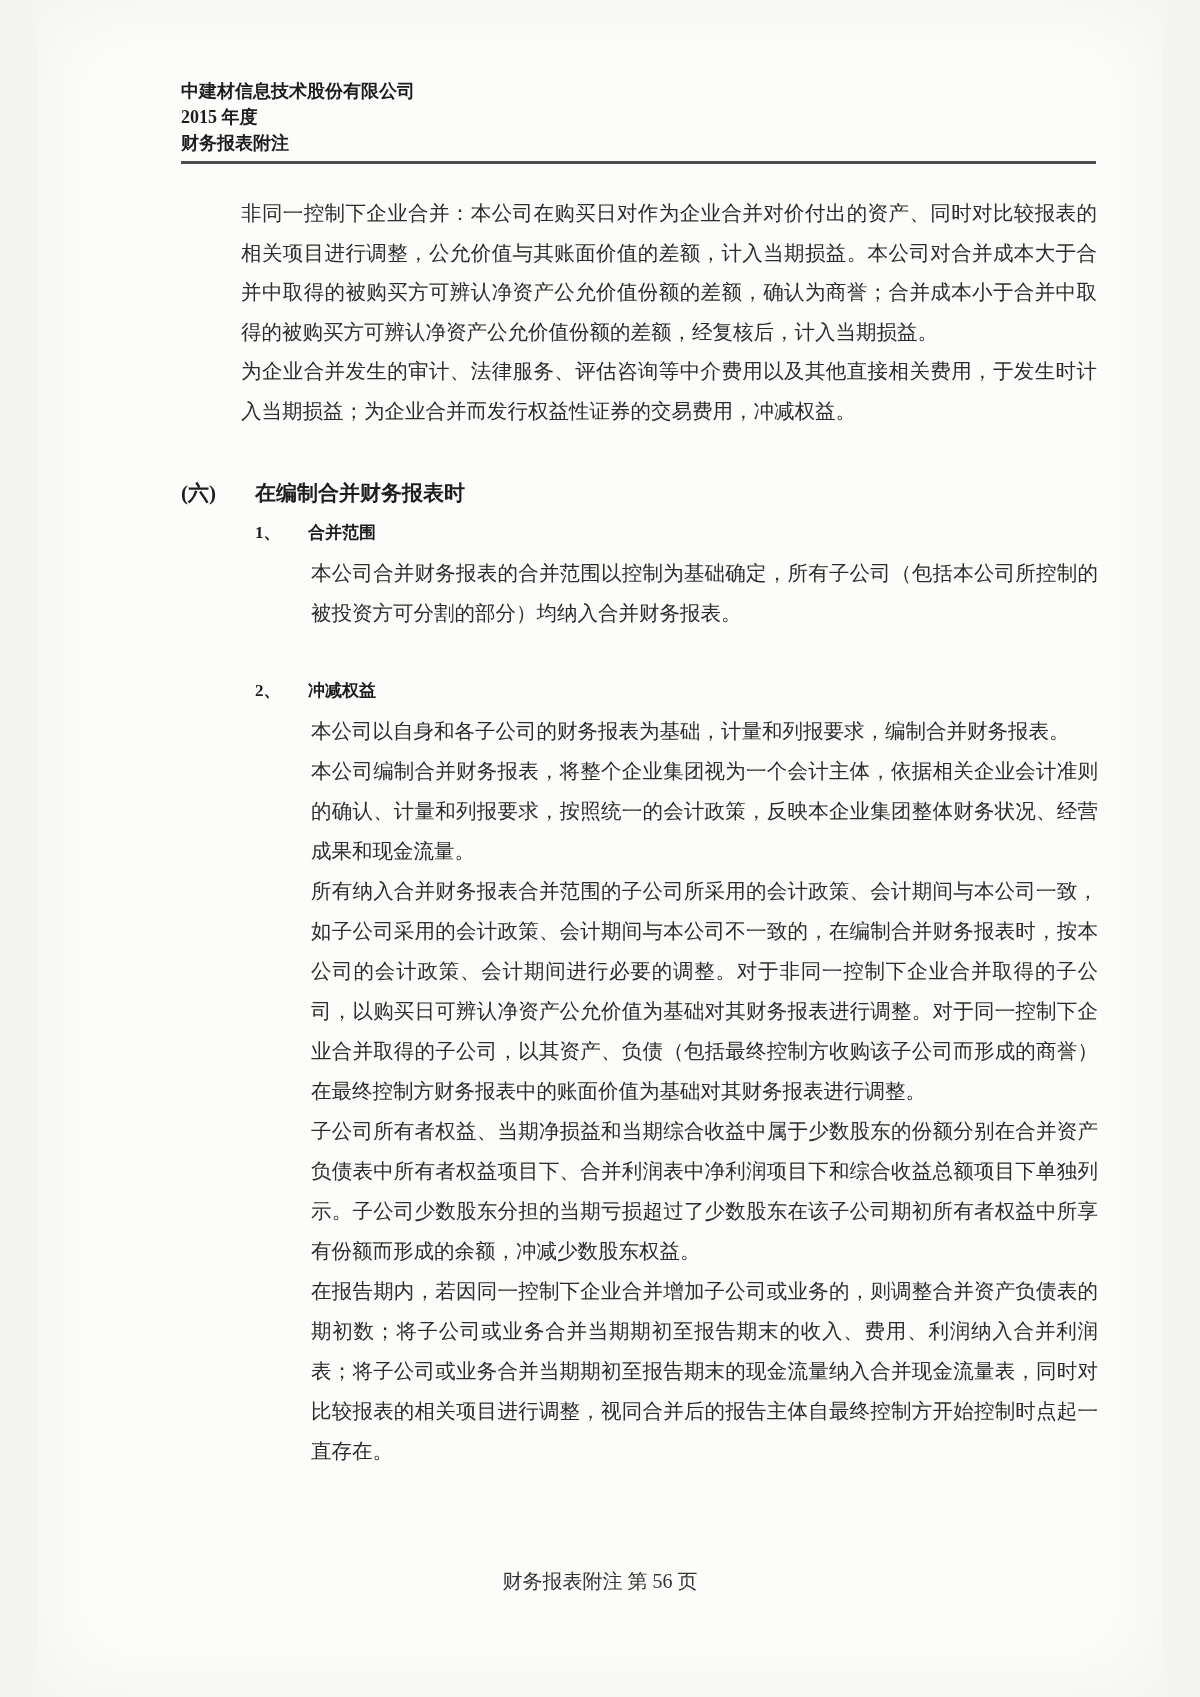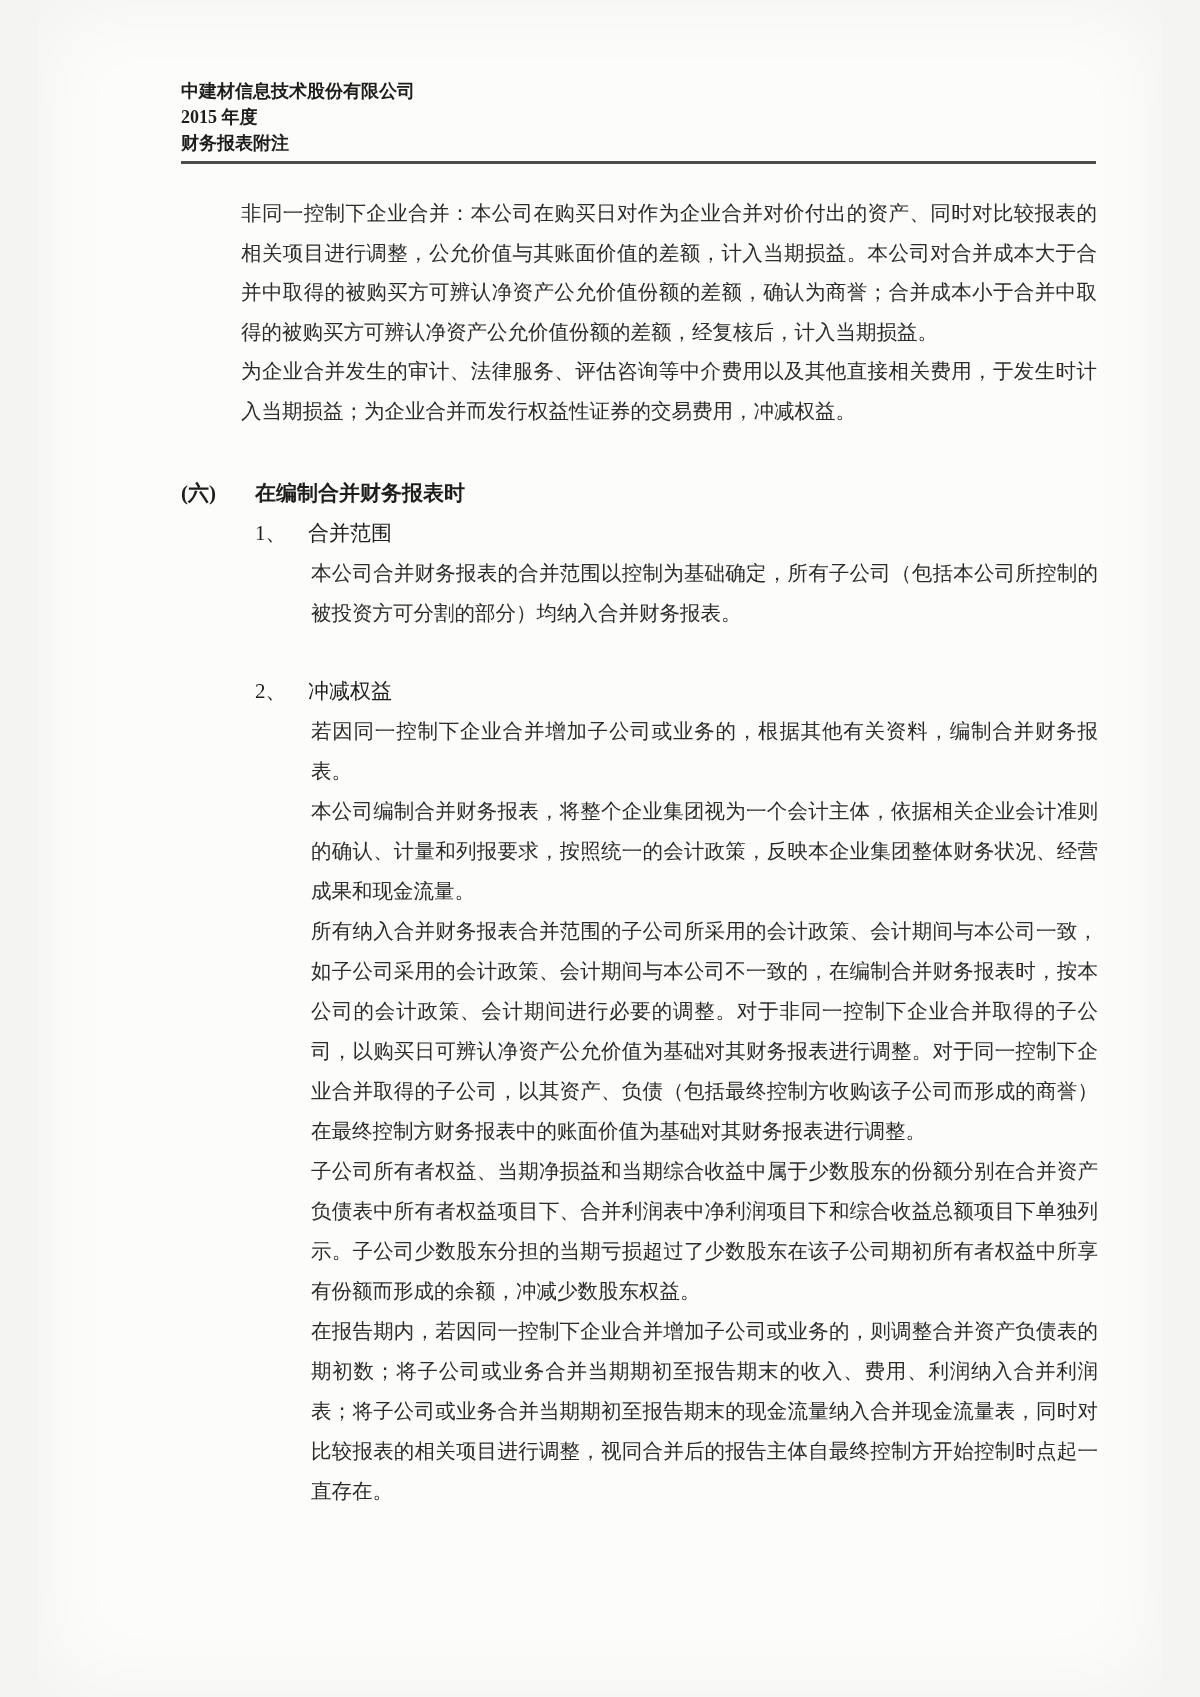--- a/index.html
+++ b/index.html
@@ -51,23 +51,23 @@
     margin:42px 0 0 143px;
     font-size:21px;
     line-height:40px;
     font-weight:bold;
     color:var(--heading-color);
     white-space:nowrap;
   }
   .sec-label{display:inline-block;width:74px;}
   .sub-heading{
     margin-left:217px;
-    font-size:21px;
+    font-size:17px;
     line-height:40px;
-    font-weight:normal;
+    font-weight:bold;
     color:var(--heading-color);
     white-space:nowrap;
   }
   .sub-heading.second{margin-top:38px;}
   .sub-num{display:inline-block;width:53px;}
   .sub-body{
     margin-left:273px;
     width:787px;
   }
   .sub-body p.body{line-height:40px;}
@@ -110,21 +110,24 @@
 
   <div class="sub-body">
     <p class="body">本公司合并财务报表的合并范围以控制为基础确定，所有子公司（包括本公司所控制的被投资方可分割的部分）均纳入合并财务报表。</p>
   </div>
 
   <div class="sub-heading second">
     <span class="sub-num">2、</span><span class="sub-title">冲减权益</span>
   </div>
 
   <div class="sub-body">
-    <p class="body">若因同一控制下企业合并增加子公司或业务的，根据其他有关资料，编制合并财务报表。</p>
+    <p class="body">本公司以自身和各子公司的财务报表为基础，计量和列报要求，编制合并财务报表。</p>
     <p class="body">本公司编制合并财务报表，将整个企业集团视为一个会计主体，依据相关企业会计准则的确认、计量和列报要求，按照统一的会计政策，反映本企业集团整体财务状况、经营成果和现金流量。</p>
     <p class="body">所有纳入合并财务报表合并范围的子公司所采用的会计政策、会计期间与本公司一致，如子公司采用的会计政策、会计期间与本公司不一致的，在编制合并财务报表时，按本公司的会计政策、会计期间进行必要的调整。对于非同一控制下企业合并取得的子公司，以购买日可辨认净资产公允价值为基础对其财务报表进行调整。对于同一控制下企业合并取得的子公司，以其资产、负债（包括最终控制方收购该子公司而形成的商誉）在最终控制方财务报表中的账面价值为基础对其财务报表进行调整。</p>
     <p class="body">子公司所有者权益、当期净损益和当期综合收益中属于少数股东的份额分别在合并资产负债表中所有者权益项目下、合并利润表中净利润项目下和综合收益总额项目下单独列示。子公司少数股东分担的当期亏损超过了少数股东在该子公司期初所有者权益中所享有份额而形成的余额，冲减少数股东权益。</p>
     <p class="body">在报告期内，若因同一控制下企业合并增加子公司或业务的，则调整合并资产负债表的期初数；将子公司或业务合并当期期初至报告期末的收入、费用、利润纳入合并利润表；将子公司或业务合并当期期初至报告期末的现金流量纳入合并现金流量表，同时对比较报表的相关项目进行调整，视同合并后的报告主体自最终控制方开始控制时点起一直存在。</p>
   </div>
 
+  <div class="page-footer">
+    <span>财务报表附注 第 56 页</span>
+  </div>
 
 </div>
 
 </body></html>

